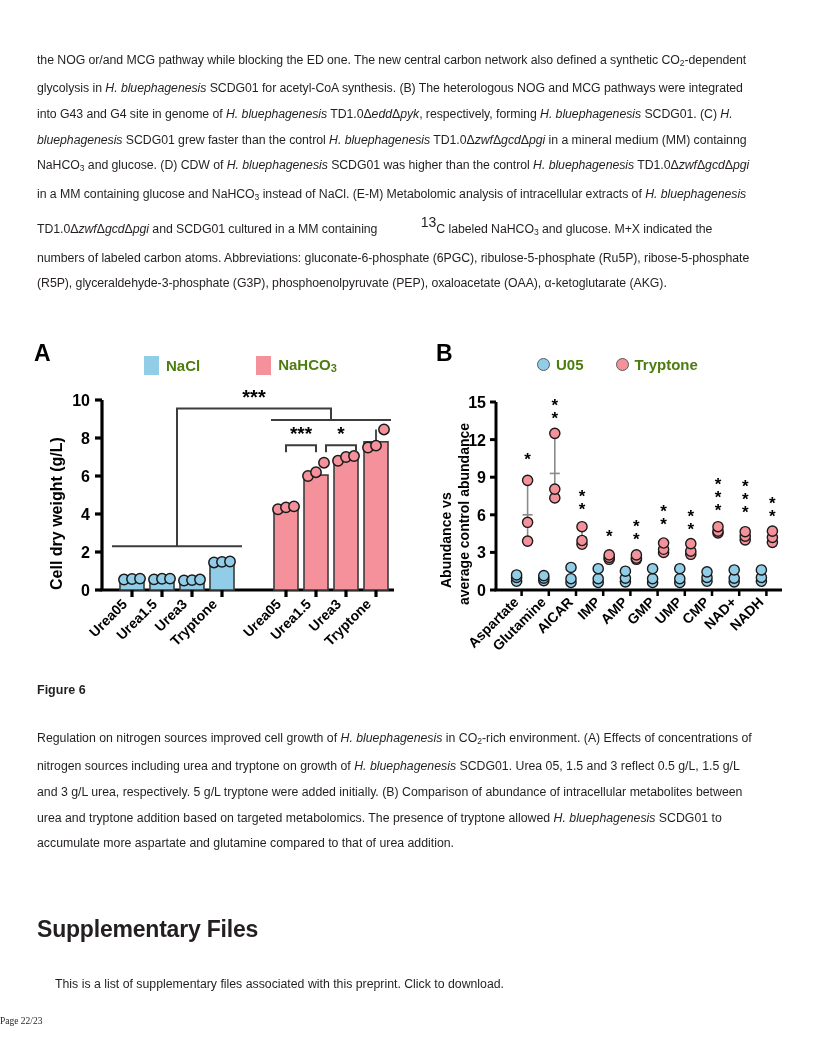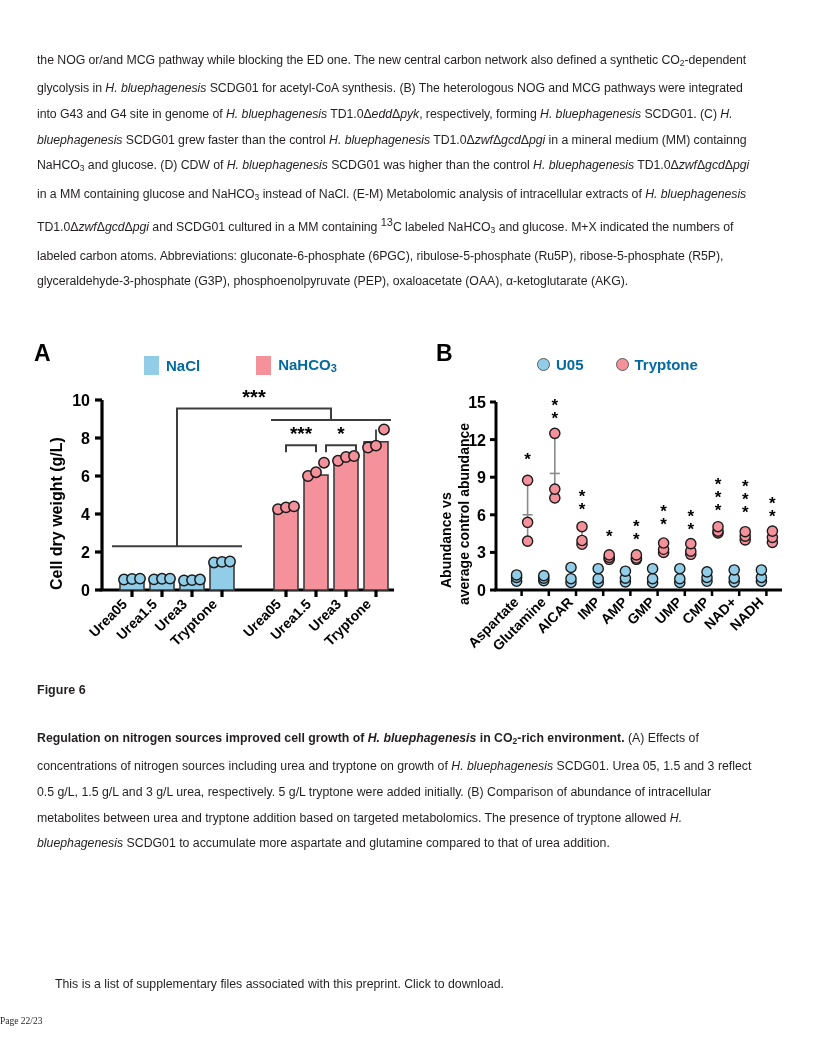--- a/index.html
+++ b/index.html
@@ -18,53 +18,53 @@
   .prose {
     position:absolute;
     left:37px; top:48px; width:723px;
     font-size:12.3px;
     line-height:25.6px;
     text-align:left;
     letter-spacing:-0.05px;
   }
   .prose .ital { font-style:italic; }
   sub { font-size:8.5px; vertical-align:-0.22em; }
-  sup { font-size:11px; vertical-align:0.45em; }
+  sup { font-size:14px; vertical-align:0.45em;margin-left:40px; }
 
   
   .figure { position:absolute; left:34px; top:340px; width:760px; height:320px; }
   .panel { position:absolute; top:0; }
   .panel-a { left:0;   width:380px; height:320px; }
   .panel-b { left:370px; width:400px; height:320px; }
   .panel-letter {
     position:absolute; font-weight:bold; font-size:23px; color:#000;
     font-family:"Liberation Sans", sans-serif; line-height:1;
   }
 
   .legend-row { position:absolute; display:flex; align-items:center; }
-  .legend-item { display:flex; align-items:center; font-weight:bold; font-size:15px; color:#0369a1; }
+  .legend-item { display:flex; align-items:center; font-weight:bold; font-size:15px; color:#4d7c0f; }
   .legend-swatch { width:15px; height:19px; margin-right:7px; }
   .legend-dot { width:11px; height:11px; border-radius:50%; margin-right:6px; border:1px solid #5b5b5b; }
 
   .axis-title {
     position:absolute; font-weight:bold; color:#000;
     transform-origin: left top;
     white-space:nowrap;
   }
 
   
   .fig-num {
     position:absolute; left:37px; top:683px;
     font-size:12.5px; font-weight:bold; color:#231f20;
   }
   .caption {
     position:absolute; left:37px; top:726px; width:723px;
     font-size:12.3px; line-height:25.6px;
   }
-  .caption .lead { font-weight:bold; }
+  .caption .lead { font-weight:normal; }
   .caption .ital { font-style:italic; }
 
   h2.section {
     position:absolute; left:37px; top:916px; margin:0;
     font-size:23px; font-weight:bold; color:#231f20; letter-spacing:-0.2px;
   }
   .suppl-text {
     position:absolute; left:37px; top:972px; width:723px;
     font-size:12.3px; line-height:25.6px;margin-left:18px;
   }
@@ -346,16 +346,17 @@
           <text x="341.20000000000005" y="178.24" text-anchor="middle" font-size="17" font-weight="bold" font-family="&quot;Liberation Sans&quot;,sans-serif" fill="#000">*</text>
           <text x="368.4" y="168.53333333333333" text-anchor="middle" font-size="17" font-weight="bold" font-family="&quot;Liberation Sans&quot;,sans-serif" fill="#000">*</text>
           <text x="368.4" y="181.53333333333333" text-anchor="middle" font-size="17" font-weight="bold" font-family="&quot;Liberation Sans&quot;,sans-serif" fill="#000">*</text>
         </svg>
     </div>
   </div>
 
   <div class="fig-num">Figure 6</div>
   <div class="caption" id="caption"><span class="lead">Regulation on nitrogen sources improved cell growth of </span><span class="ital lead">H. bluephagenesis</span><span class="lead"> in CO</span><sub class="lead">2</sub><span class="lead">-rich environment.</span><span> (A) Effects of concentrations of nitrogen sources including urea and tryptone on growth of </span><span class="ital">H. bluephagenesis</span><span> SCDG01. Urea 05, 1.5 and 3 reflect 0.5 g/L, 1.5 g/L and 3 g/L urea, respectively. 5 g/L tryptone were added initially. (B) Comparison of abundance of intracellular metabolites between urea and tryptone addition based on targeted metabolomics. The presence of tryptone allowed </span><span class="ital">H. bluephagenesis</span><span> SCDG01 to accumulate more aspartate and glutamine compared to that of urea addition.</span></div>
 
+  <h2 class="section">Supplementary Files</h2>
   <div class="suppl-text">This is a list of supplementary files associated with this preprint. Click to download.</div>
 
   <div class="footer">Page 22/23</div>
 </div>
 
 </body></html>

